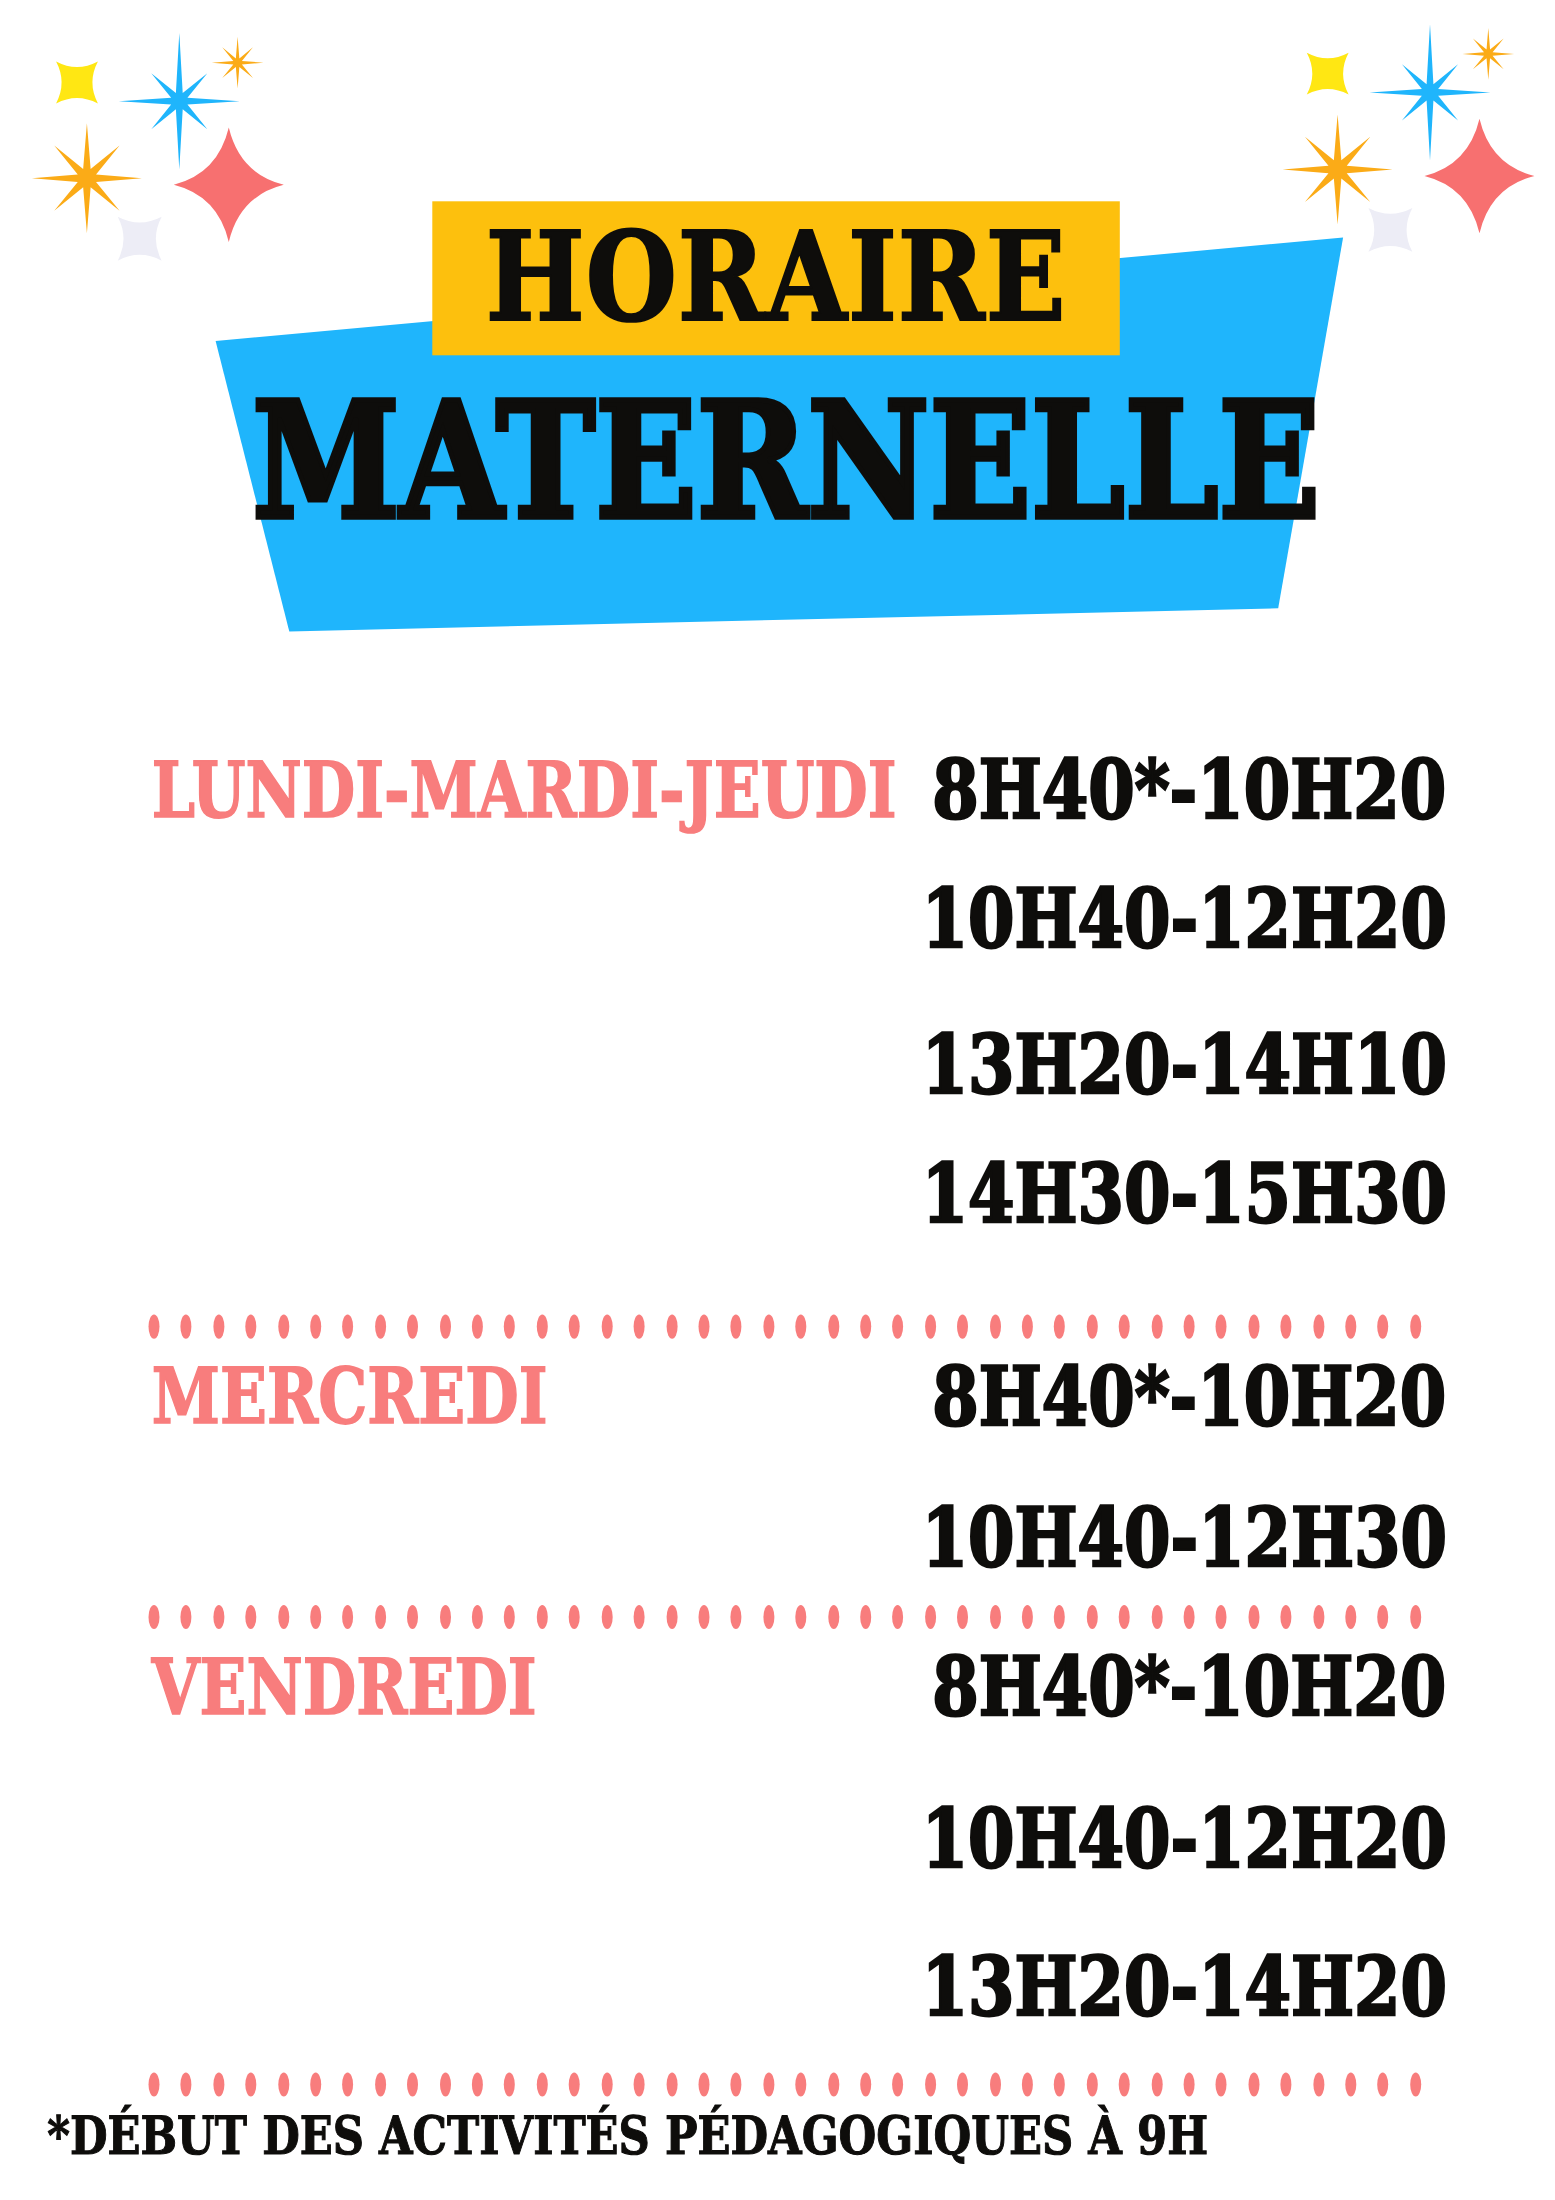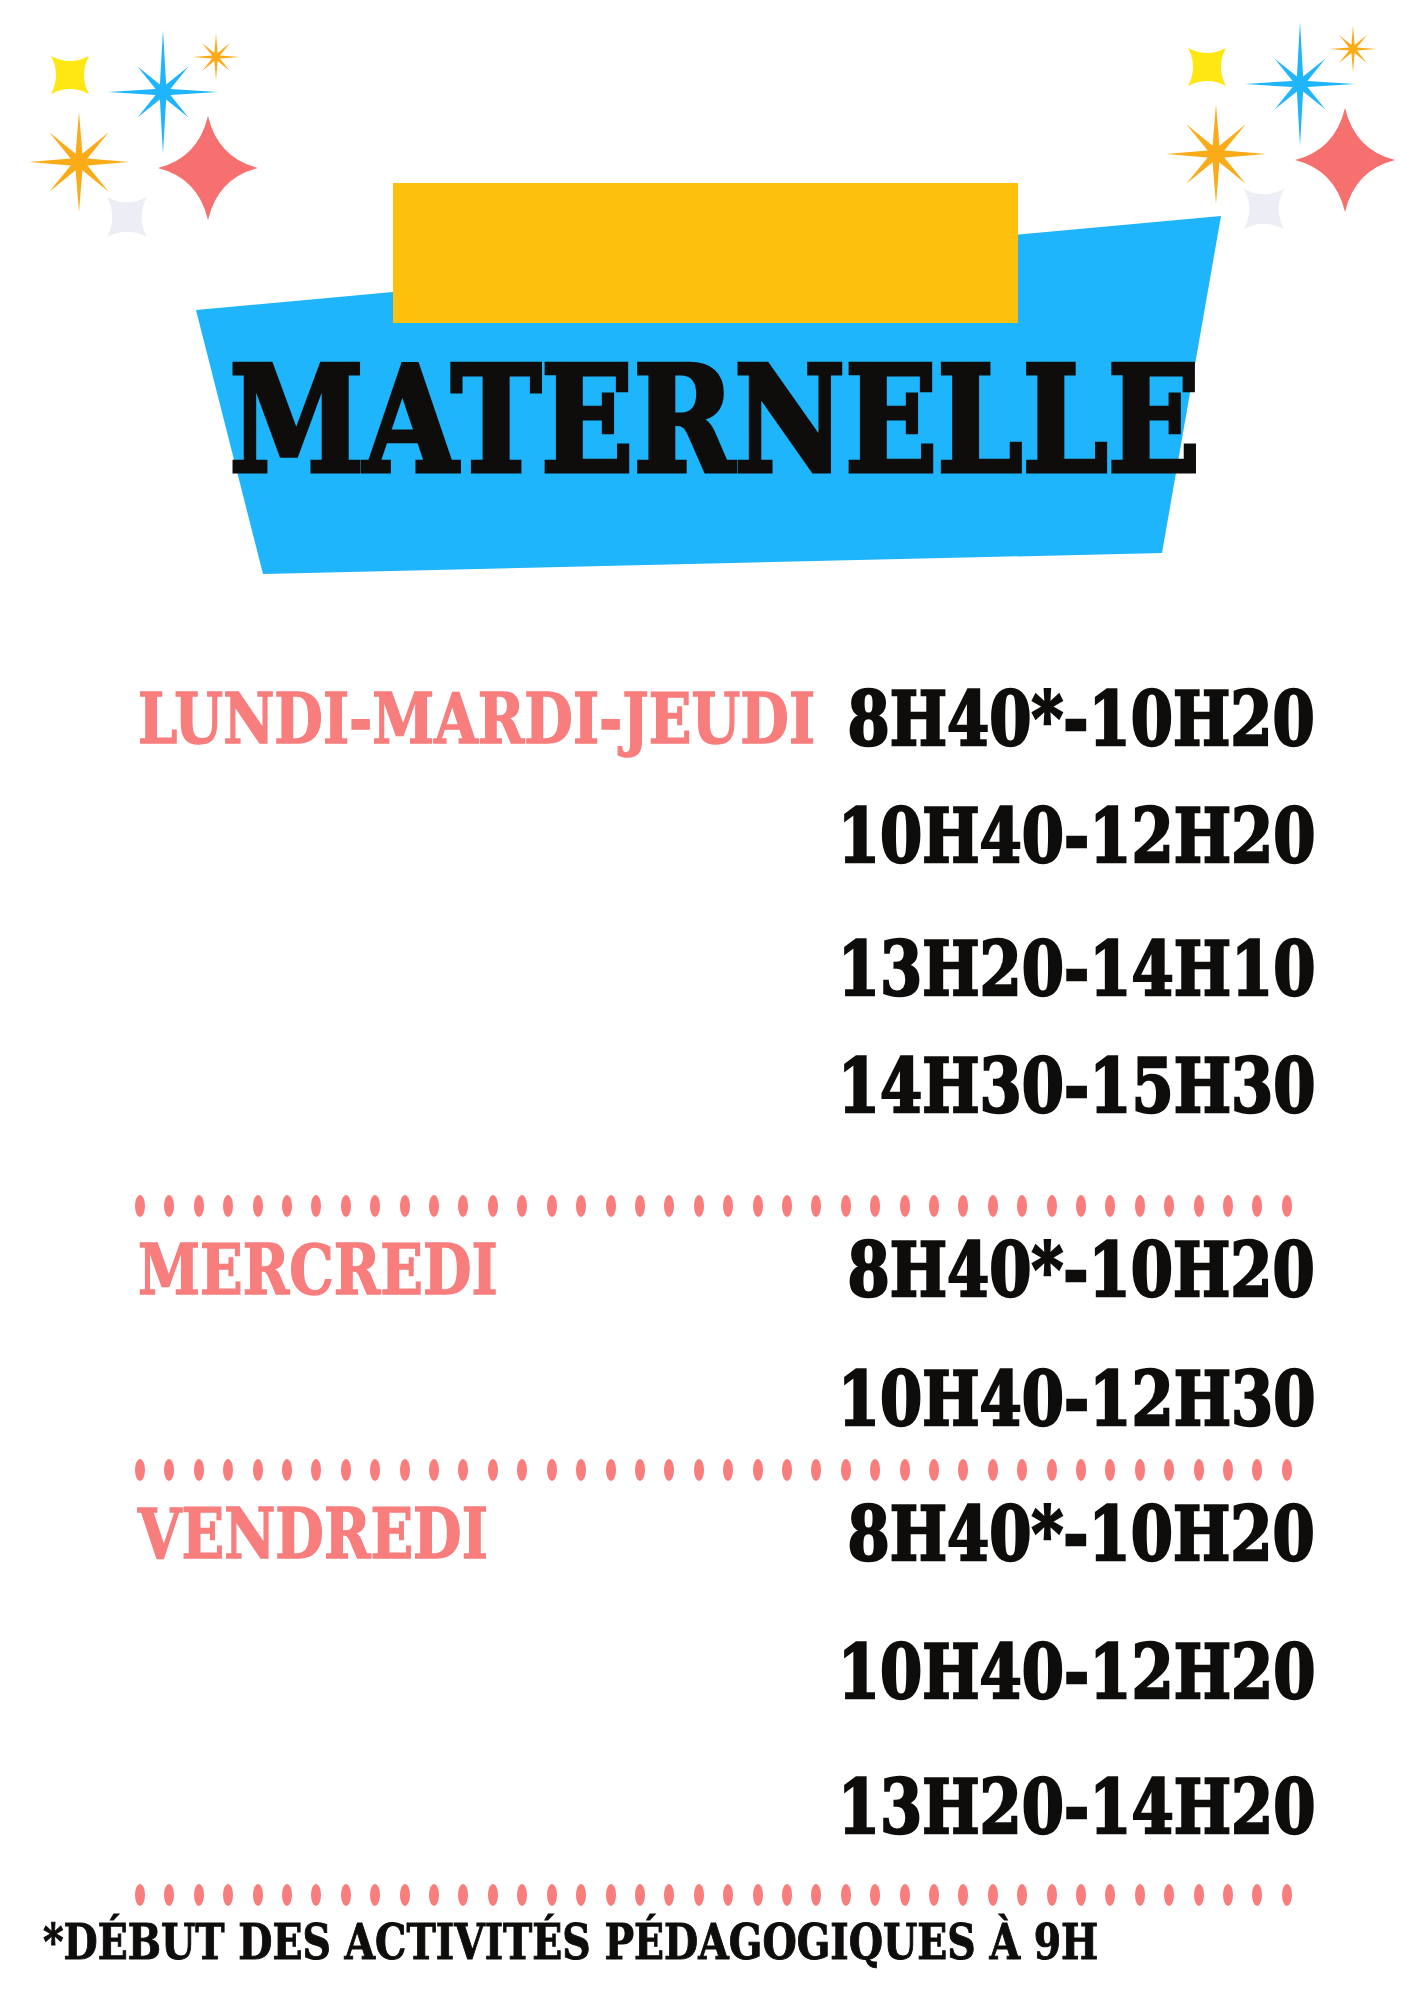--- a/index.html
+++ b/index.html
@@ -92,20 +92,23 @@
     <rect x="393" y="183" width="625" height="140" fill="#fdc00d"></rect>
 
     <g>
       <use href="#sparkle-cluster"></use>
     </g>
     <g transform="translate(1137,-8)">
       <use href="#sparkle-cluster"></use>
     </g>
   </svg>
 
+  <div class="abs kicker">
+    <div class="kicker-inner">HORAIRE</div>
+  </div>
   <div class="abs main-title">
     <div class="main-title-inner">MATERNELLE</div>
   </div>
 
   <div class="abs day-label" style="top:683px">LUNDI-MARDI-JEUDI</div>
   <div class="abs time-slot" style="top:682px">8H40*-10H20</div>
   <div class="abs time-slot" style="top:799px">10H40-12H20</div>
   <div class="abs time-slot" style="top:932px">13H20-14H10</div>
   <div class="abs time-slot" style="top:1049px">14H30-15H30</div>
 

